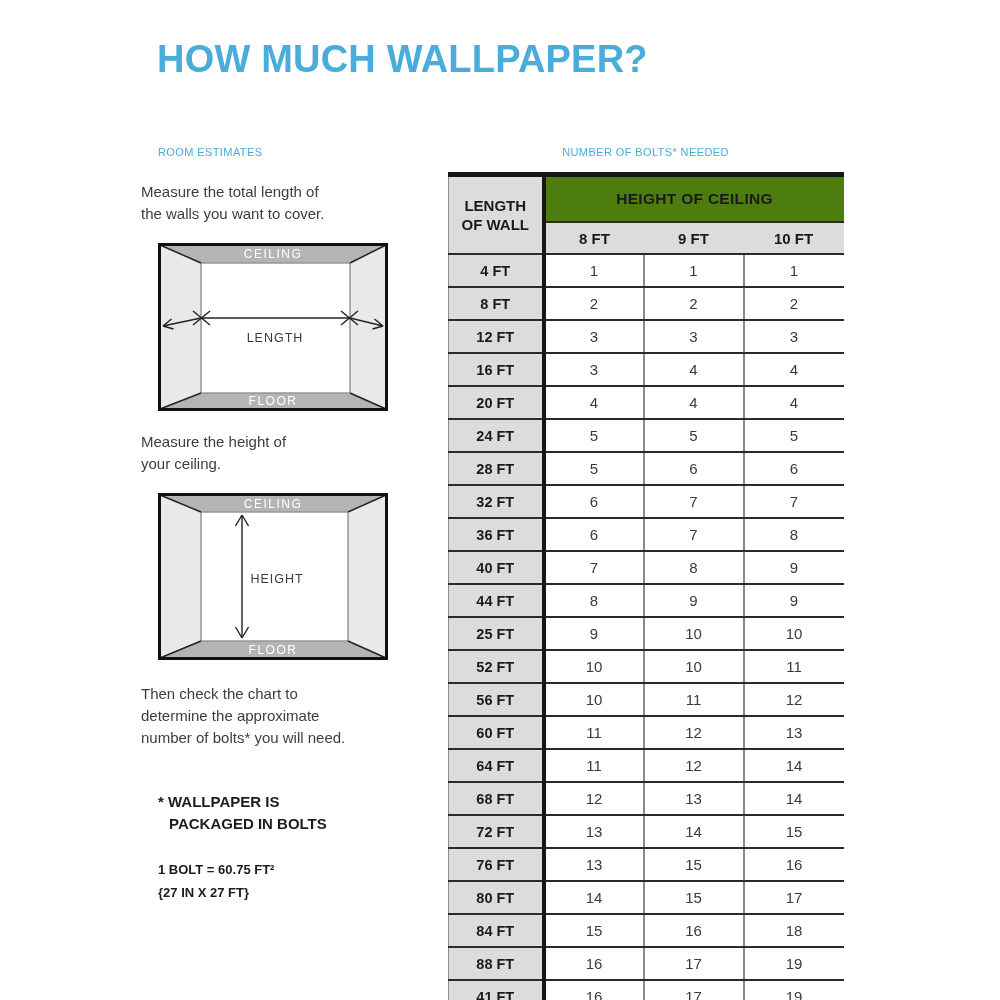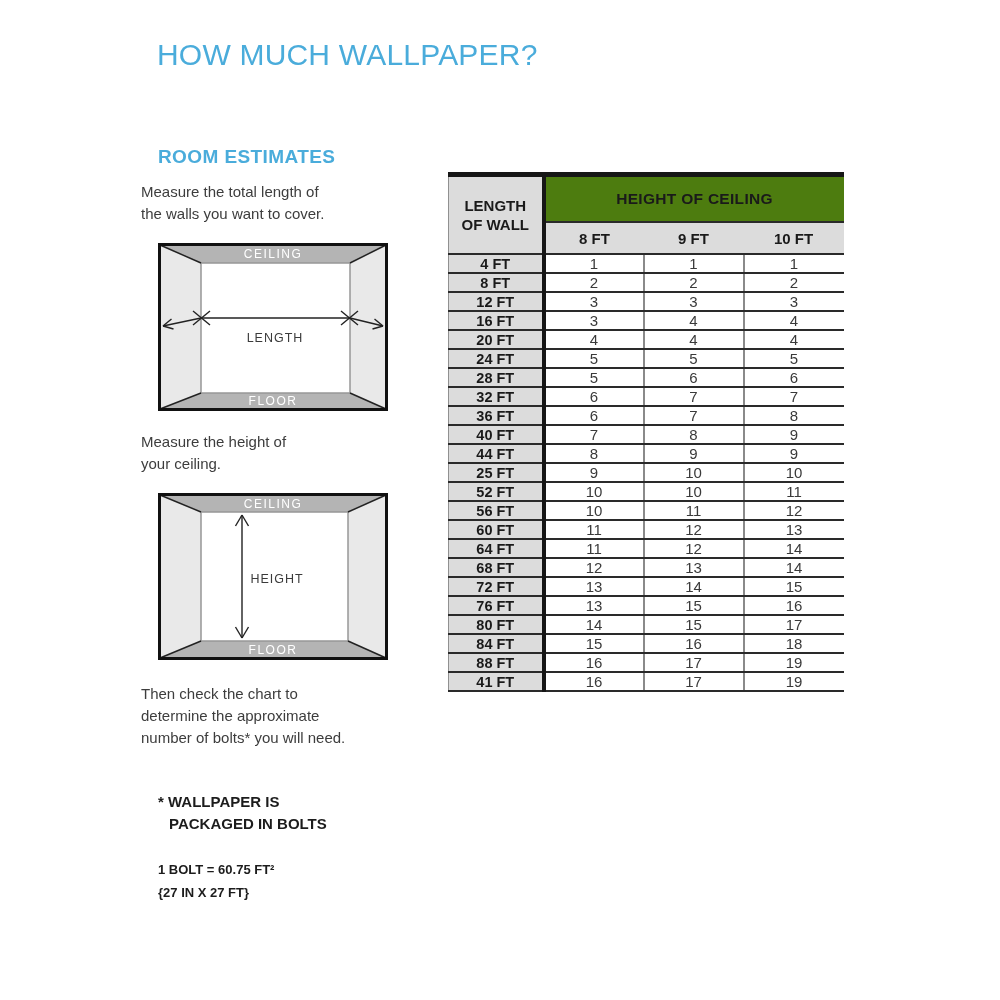--- a/index.html
+++ b/index.html
@@ -3,24 +3,24 @@
 <meta charset="utf-8">
 <style>
   html,body{margin:0;padding:0;background:#ffffff;}
   .page{
     position:relative;width:1000px;height:1000px;background:#ffffff;
     font-family:"Liberation Sans","DejaVu Sans",sans-serif;color:#3c3c3c;
     overflow:hidden;
   }
   .abs{position:absolute;}
   .page-title{
-    left:157px;top:38px;font-size:30px;font-weight:normal;color:#4AACDB;letter-spacing:0.2px;
+    left:157px;top:38px;font-size:38px;font-weight:bold;color:#4AACDB;letter-spacing:0.2px;
   }
   .section-heading{
-    font-size:19px;font-weight:bold;color:#4AACDB;letter-spacing:0.4px;
+    font-size:11px;font-weight:normal;color:#4AACDB;letter-spacing:0.4px;
   }
   .left-heading{left:158px;top:146px;}
   .table-heading{left:448px;top:146px;width:395px;text-align:center;}
   .step{
     left:141px;font-size:15px;line-height:22px;color:#3d3d3d;white-space:pre-line;
   }
   .step1{top:181px;}
   .step2{top:431px;}
   .step3{top:683px;}
   .footnote{
@@ -52,21 +52,21 @@
     border-bottom:2px solid #2a2a2a;white-space:pre-line;
   }
   th.group{
     background:#4d7c0f;font-size:15.5px;font-weight:bold;color:#1a1a1a;
     height:44px;border-bottom:2px solid #2a2a2a;letter-spacing:0.3px;
   }
   tr.subrow th.sub{
     background:#dcdcdc;font-size:15px;font-weight:bold;color:#1a1a1a;height:30px;
     border-bottom:2px solid #2a2a2a;
   }
-  tbody tr{height:19px;}
+  tbody tr{height:33px;}
   tbody th.rlabel{
     background:#dcdcdc;font-size:14.5px;font-weight:bold;color:#1a1a1a;
     border-right:4px solid #161616;border-left:1px solid #909090;
     border-bottom:2px solid #2a2a2a;
   }
   tbody td{
     font-size:15px;color:#3a3a3a;border-bottom:2px solid #2a2a2a;background:#ffffff;
   }
   tbody td + td{border-left:2px solid #8a8a8a;}
 </style>
@@ -148,20 +148,21 @@
 
   <div class="abs step step3">Then check the chart to
 determine the approximate
 number of bolts* you will need.</div>
 
   <div class="abs boltinfo">
     <div>1 BOLT = 60.75 FT²</div>
     <div>{27 IN X 27 FT}</div>
   </div>
 
+  <div class="abs section-heading table-heading">NUMBER OF BOLTS* NEEDED</div>
 
   <div class="abs table-wrap">
     <table class="bolts">
       <colgroup>
           <col class="c0">
           <col class="c1">
           <col class="c2">
           <col class="c3">
         </colgroup>
       <thead>

